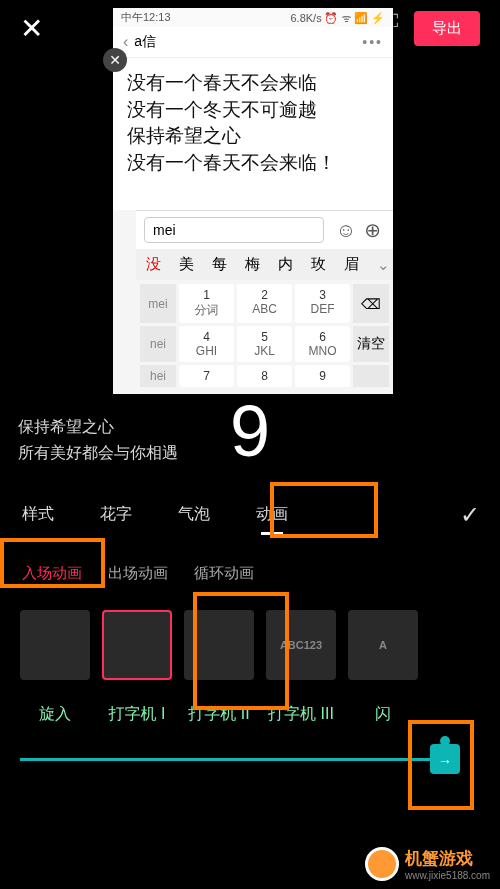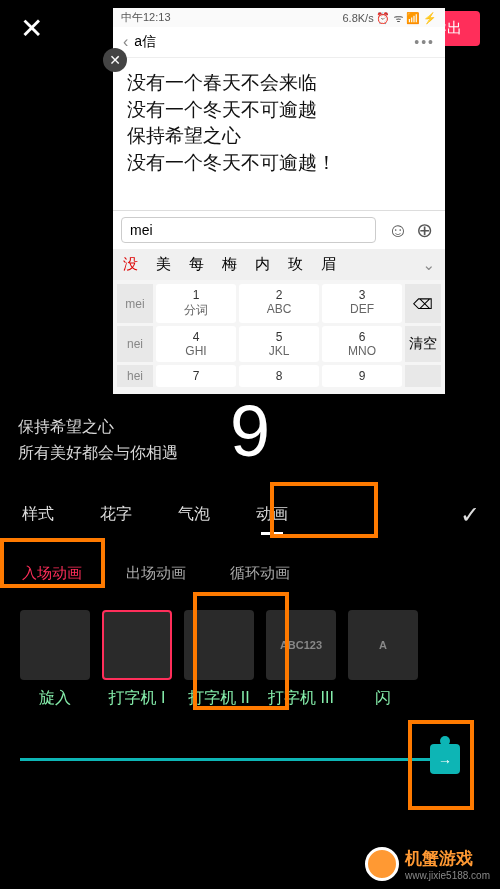--- a/index.html
+++ b/index.html
@@ -4,31 +4,31 @@
   <style>
     * { margin: 0; padding: 0; box-sizing: border-box; }
     body { width: 500px; height: 889px; background: #000; font-family: -apple-system, sans-serif; overflow: hidden; position: relative; }
     
     .top-bar { display: flex; align-items: center; justify-content: space-between; padding: 10px 20px; height: 56px; }
     .close-x { color: #fff; font-size: 28px; font-weight: 200; }
     .top-right { display: flex; gap: 16px; }
     .expand-icon { color: #ccc; font-size: 18px; }
     .export-btn { background: #ff2e5a; color: #fff; border: none; padding: 8px 18px; border-radius: 4px; font-size: 15px; font-weight: 500; }
     
-    .phone-preview { position: absolute; left: 113px; top: 8px; width: 332px; height: 386px; background: #fff; overflow: hidden; }
+    .phone-preview { position: absolute; left: 113px; top: 8px; width: 280px; height: 386px; background: #fff; overflow: hidden; }
     .phone-status { display: flex; justify-content: space-between; padding: 2px 8px; font-size: 11px; color: #555; background: #fafafa; }
     .chat-header { display: flex; align-items: center; padding: 6px 10px; font-size: 14px; border-bottom: 1px solid #eee; }
     .back-chev { color: #888; margin-right: 6px; font-size: 16px; }
     .chat-dots { margin-left: auto; color: #888; letter-spacing: 2px; }
     .close-badge { position: absolute; left: 103px; top: 48px; width: 24px; height: 24px; background: #444; color: #fff; border-radius: 50%; display: flex; align-items: center; justify-content: center; font-size: 14px; z-index: 5; }
     .text-content { padding: 12px 14px; font-size: 19px; line-height: 1.4; font-weight: 500; color: #111; }
     .rotate-handle { position: absolute; right: -12px; bottom: 146px; width: 28px; height: 28px; background: #333; border-radius: 50%; display: flex; align-items: center; justify-content: center; }
     .rotate-handle svg { width: 16px; height: 16px; }
     
-    .input-area { position: absolute; bottom: 0; left: 0; right: 0; background: #f5f5f5; }
+    .input-area { position: absolute; bottom: 0; left: 0; right: 0; background: #f5f5f5; padding-left: 23px; }
     .input-row { display: flex; align-items: center; padding: 6px 8px; background: #fff; border-top: 1px solid #ddd; }
     .input-box { flex: 1; border: 1px solid #ccc; border-radius: 4px; padding: 4px 8px; font-size: 14px; margin-right: 8px; }
     .emoji-ic, .plus-ic { font-size: 20px; color: #555; margin: 0 4px; }
     .suggest-row { display: flex; padding: 6px 10px; font-size: 15px; gap: 18px; background: #f0f0f0; align-items: center; overflow: hidden; white-space: nowrap; }
     .suggest-first { color: #d00; }
     .suggest-arrow { margin-left: auto; color: #888; }
     .keyb { background: #f5f5f5; padding: 4px; }
     .keyb-row { display: flex; gap: 3px; margin-bottom: 3px; }
     .keyb-side { width: 36px; background: #e8e8e8; display: flex; align-items: center; justify-content: center; font-size: 12px; color: #888; }
     .keyb-key { flex: 1; background: #fff; border-radius: 3px; text-align: center; padding: 4px 0; font-size: 11px; display: flex; flex-direction: column; }
@@ -38,26 +38,26 @@
     
     .big-num { position: absolute; left: 50%; top: 390px; transform: translateX(-50%); color: #fff; font-size: 72px; font-weight: 300; z-index: 10; }
     
     .text-preview { position: absolute; top: 414px; left: 18px; color: #d8d8d8; font-size: 16px; line-height: 1.6; }
     
     .tab-row { position: absolute; top: 490px; left: 0; right: 0; display: flex; align-items: center; padding: 6px 20px; }
     .tab-item { color: #ddd; font-size: 16px; margin-right: 42px; position: relative; padding: 8px 2px; }
     .tab-item.sel::after { content: ''; position: absolute; bottom: -2px; left: 20%; width: 60%; height: 3px; background: #fff; }
     .check-ic { margin-left: auto; color: #ddd; font-size: 24px; }
     
-    .subtab-row { position: absolute; top: 550px; left: 0; right: 0; display: flex; padding: 8px 20px; gap: 40px; }
+    .subtab-row { position: absolute; top: 550px; left: 0; right: 0; display: flex; padding: 8px 20px; gap: 22px; }
     .subtab { color: #aaa; font-size: 15px; padding: 6px 2px; }
     .subtab.sel { color: #ff2e5a; }
     
     .anim-list { position: absolute; top: 610px; left: 20px; right: 0; display: flex; gap: 12px; overflow: hidden; }
-    .anim-item { display: flex; flex-direction: column; align-items: center; gap: 8px; }
+    .anim-item { display: flex; flex-direction: column; align-items: center; gap: 24px; }
     .anim-thumb { width: 70px; height: 70px; background: #2a2a2a; border-radius: 4px; display: flex; align-items: center; justify-content: center; color: #888; font-size: 11px; font-weight: 600; }
     .anim-thumb.sel { border: 2px solid #ff2e5a; }
     .anim-label { color: #86efac; font-size: 16px; white-space: nowrap; }
     
     .slider-track { position: absolute; top: 758px; left: 20px; right: 60px; height: 3px; background: #0db5b5; }
     .slider-handle { position: absolute; top: 744px; right: 40px; width: 30px; height: 30px; background: #0db5b5; border-radius: 4px; display: flex; align-items: center; justify-content: center; }
     .slider-handle::after { content: '→'; color: #fff; font-size: 14px; }
     .slider-dot { position: absolute; top: 736px; right: 50px; width: 10px; height: 10px; background: #0db5b5; border-radius: 50%; }
     
     .hl { position: absolute; border: 4px solid #ff7a00; pointer-events: none; z-index: 20; }
@@ -90,21 +90,21 @@
   </div>
   <div class="chat-header">
     <span class="back-chev">‹</span>
     <span>a信</span>
     <span class="chat-dots">•••</span>
   </div>
   <div class="text-content">
     <div>没有一个春天不会来临</div>
     <div>没有一个冬天不可逾越</div>
     <div>保持希望之心</div>
-    <div>没有一个冬天不可逾越！</div>
+    <div>没有一个春天不会来临！</div>
   </div>
   <div class="rotate-handle">
     <svg viewBox="0 0 24 24" fill="none" stroke="#fff" stroke-width="2">
         <path d="M4 12a8 8 0 1 0 8-8"></path>
         <path d="M4 4v8h8"></path>
       </svg>
   </div>
   <div class="input-area">
     <div class="input-row">
       <div class="input-box">mei</div>

